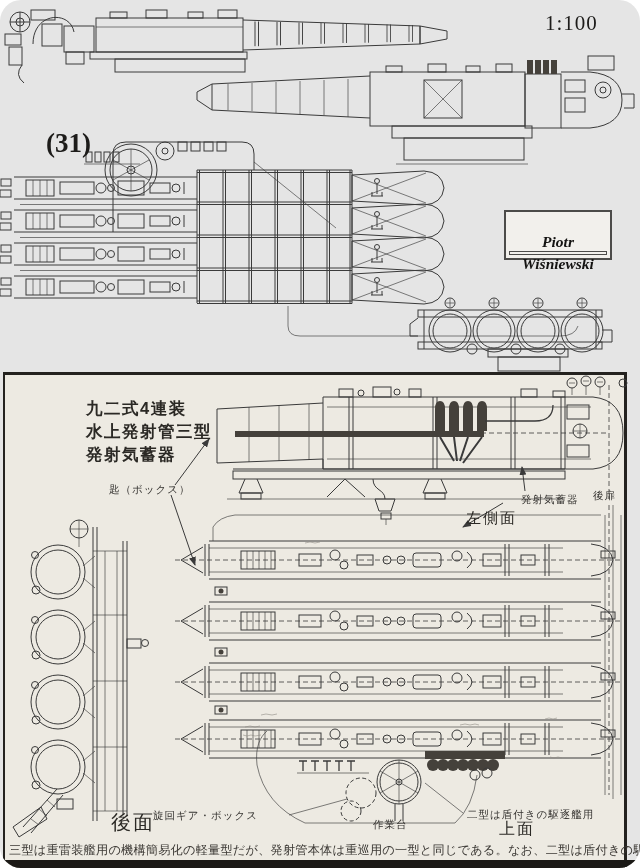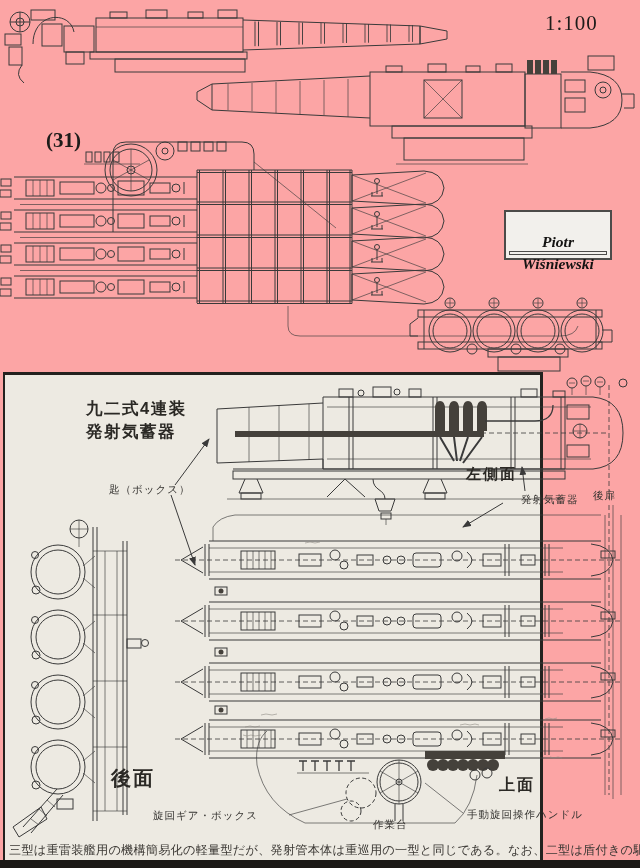--- a/index.html
+++ b/index.html
@@ -1,54 +1,55 @@
 <!DOCTYPE html>
 <html><head>
 <meta charset="utf-8">
 <style>
   html,body{margin:0;padding:0;}
   .page{
     position:relative; width:640px; height:868px;
-    background:#fca5a5; overflow:hidden;
+    background:#e5e5e5; overflow:hidden;
     font-family:"Liberation Sans", sans-serif;
     color:#2f2d2a;
+    border-radius:21px;
   }
   svg{display:block;}
   .ink{stroke:#3a3a3a;fill:none;stroke-width:1;}
   .thin{stroke-width:.65;}
   .med{stroke-width:1.3;}
   .thick{stroke-width:2;}
   .dash{stroke-dasharray:5 3;stroke-width:.8;}
   .dark{fill:#45413b;stroke:none;}
   .scribble{stroke:#8f8b84;stroke-width:.6;fill:none;}
   .abs{position:absolute;}
   .scale-label{font-family:"Liberation Serif", serif;font-size:21px;color:#1d1c1a;letter-spacing:1px;}
-  .fig-label{font-family:"Liberation Serif", serif;font-size:21px;font-weight:bold;color:#1d1c1a;}
+  .fig-label{font-family:"Liberation Serif", serif;font-size:27px;font-weight:bold;color:#1d1c1a;}
   .credit-box{
     left:504px; top:210px; width:108px; height:50px;
     border:2px solid #4c4b49; background:#f2f0ec; box-sizing:border-box;
   }
   .credit-inner{
     position:absolute; left:3px; right:3px; top:3px; bottom:3px;
     border:1px solid #4c4b49;
     display:flex; flex-direction:column; align-items:center; justify-content:center;
     font-family:"Liberation Serif", serif; font-style:italic; font-weight:bold;
     font-size:15.5px; line-height:1.4; color:#141312;margin-top:36px;
   }
   .plate{
-    left:3px; top:372px; width:540px; height:496px; box-sizing:border-box;
+    left:3px; top:372px; width:624px; height:496px; box-sizing:border-box;
     background:#edeae2;
     border-top:3px solid #24221f; border-left:2px solid #24221f; border-right:3px solid #24221f;
   }
   .plate-title{
     left:81px; top:22px; font-size:16.5px; font-weight:bold; color:#2b2925;
     letter-spacing:1.5px; line-height:1.4;
   }
   .jp-small{font-size:10.5px;color:#353330;letter-spacing:1px;white-space:nowrap;}
-  .jp-med{font-size:14px;font-weight:bold;color:#2b2925;letter-spacing:2px;white-space:nowrap;}
+  .jp-med{font-size:14px;font-weight:normal;color:#2b2925;letter-spacing:2px;white-space:nowrap;margin-top:44px;}
   .caption{
     left:4px; top:467px; width:624px; font-size:12.2px; color:#3a3733;
     letter-spacing:.2px; white-space:nowrap;
   }
   .bottom-band{left:0; top:860px; width:640px; height:8px; background:#1b1916; z-index:6;}
 </style>
 </head>
 <body>
 
 <div class="page">
@@ -371,30 +372,31 @@
         <path d="M166,120 L190,190" marker-end="url(#ah)"></path>
         <path d="M520,116 L517,92" marker-end="url(#ah)"></path>
         <path d="M498,128 L458,152" marker-end="url(#ah)"></path>
         <path class="thin" d="M284,440 L342,424"></path>
         <path class="thin" d="M458,438 L420,408"></path>
       </g>
     </svg>
 
     <div class="abs plate-title">
       <div>九二式4連装</div>
+      <div>水上発射管三型</div>
       <div>発射気蓄器</div>
     </div>
 
     <div class="abs jp-small" style="left:104px;top:108px">匙（ボックス）</div>
     <div class="abs jp-med" style="left:461px;top:90px;font-size:15px">左側面</div>
     <div class="abs jp-small" style="left:516px;top:118px">発射気蓄器</div>
     <div class="abs jp-small" style="left:588px;top:114px">後扉</div>
     <div class="abs jp-med" style="left:106px;top:390px;font-size:20px">後面</div>
     <div class="abs jp-med" style="left:494px;top:400px;font-size:16px">上面</div>
     <div class="abs jp-small" style="left:148px;top:434px">旋回ギア・ボックス</div>
     <div class="abs jp-small" style="left:368px;top:443px">作業台</div>
-    <div class="abs jp-small" style="left:462px;top:433px">手動旋回操作ハンドル</div>
+    <div class="abs jp-small" style="left:462px;top:433px">二型は盾付きの駆逐艦用</div>
 
     <div class="abs caption">三型は重雷装艦用の機構簡易化の軽量型だが、発射管本体は重巡用の一型と同じである。なお、二型は盾付きの駆逐艦用。</div>
   </div>
 
   <div class="abs bottom-band"></div>
 </div>
 
 </body></html>

